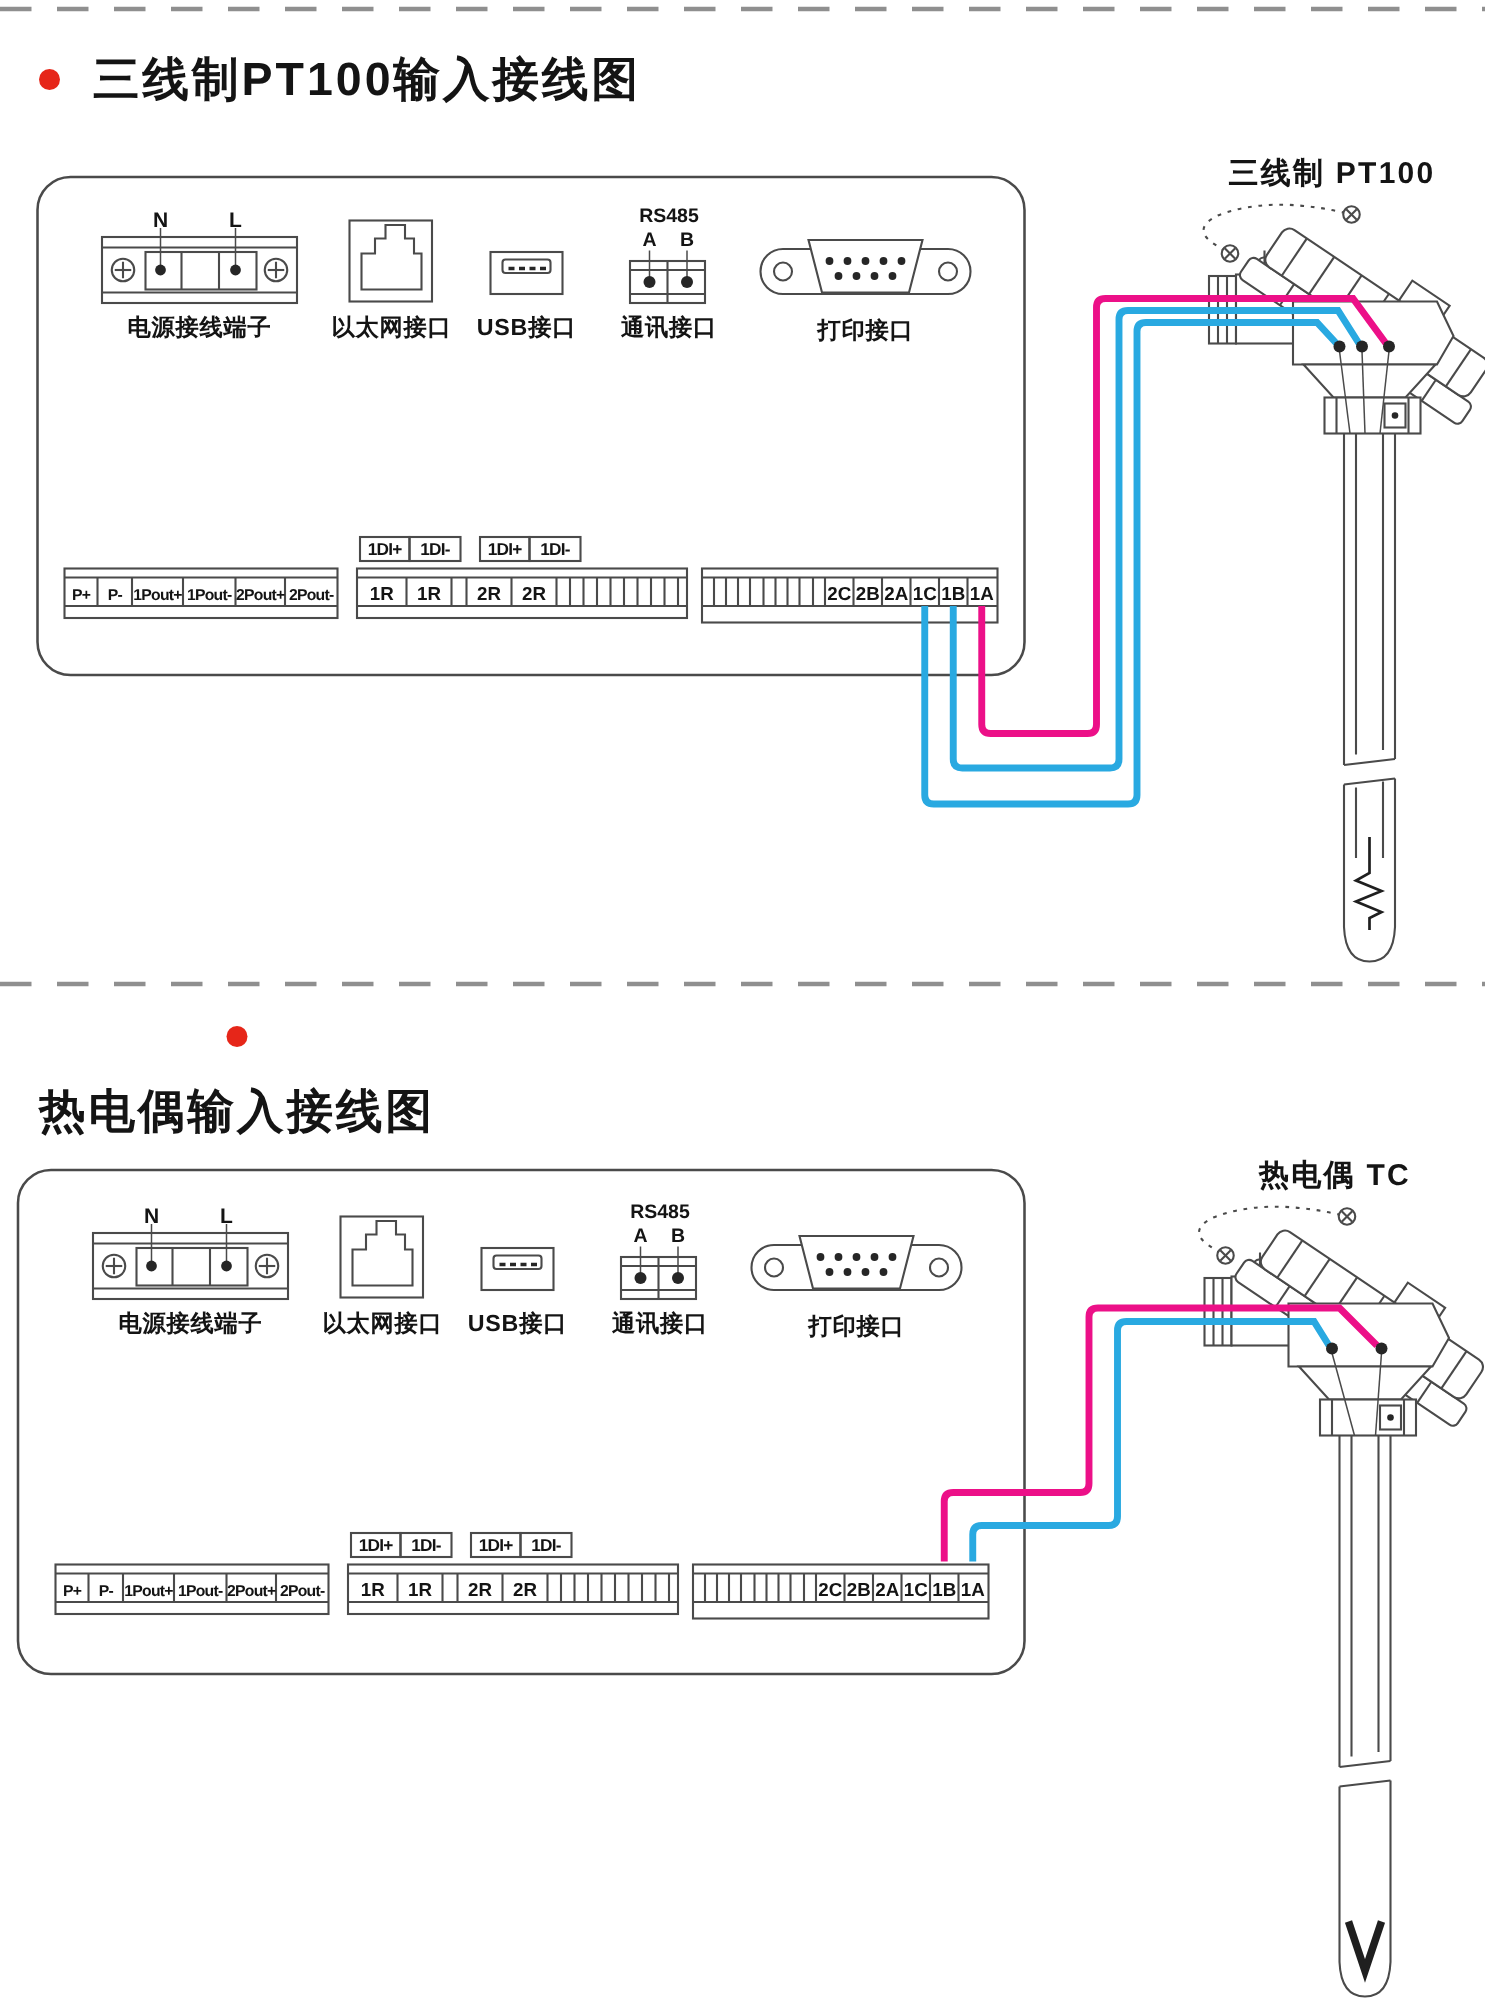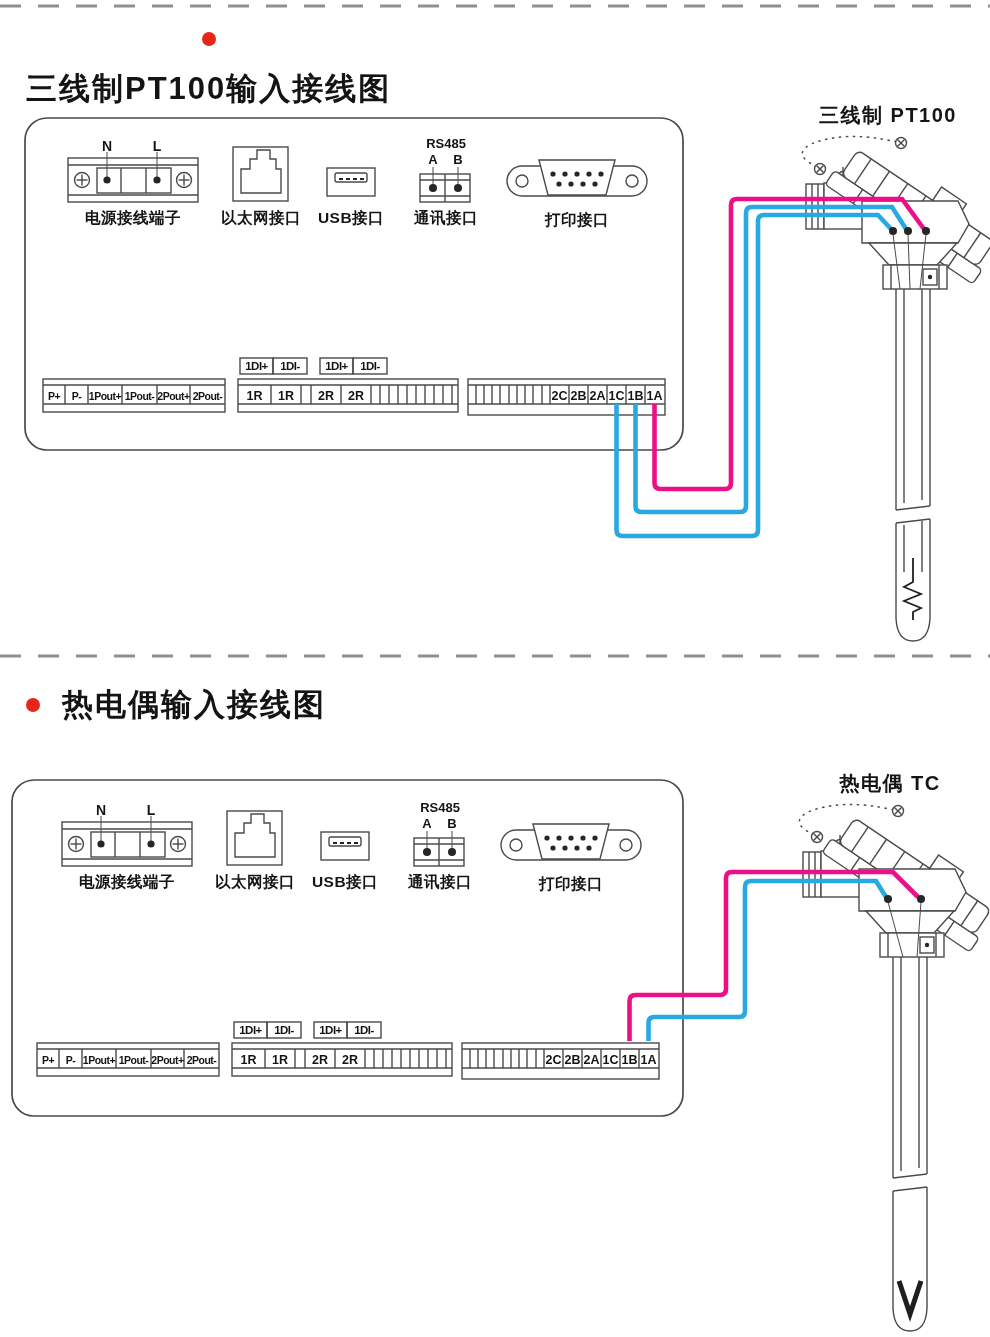--- a/index.html
+++ b/index.html
@@ -198,21 +198,21 @@
         <path class="lnw" d="M 869 243 L 957 243 L 937 265 L 889 265 Z"></path>
         <rect class="lnw" x="883" y="265" width="64" height="24"></rect>
         <line class="ln" x1="891" y1="265" x2="891" y2="289"></line>
         <line class="ln" x1="939" y1="265" x2="939" y2="289"></line>
         <rect class="ln" x="923" y="269" width="14" height="16"></rect>
         <circle class="fillmark" cx="930" cy="277" r="2.2"></circle>
       </g>
     </defs>
   </svg>
 
-  <div class="sec-title" style="top:32px; left:26px;flex-direction:column;">
+  <div class="sec-title" style="top:32px; left:26px;">
     <span class="bullet"></span>
     <span>三线制PT100输入接线图</span>
   </div>
 
   <svg class="sec" style="top:0" width="990" height="660" viewBox="0 0 990 660">
     <line class="dashline" x1="0" y1="6" x2="990" y2="6"></line>
     <line class="dashline" x1="0" y1="656" x2="990" y2="656"></line>
 
     <rect class="panelbox" x="25" y="118" width="658" height="332" rx="22"></rect>
     <use href="#g-conn" transform="translate(25,118)"></use>
@@ -279,21 +279,21 @@
       <line class="lead" x1="908" y1="234" x2="910" y2="289"></line>
       <line class="lead" x1="926" y1="234" x2="920" y2="289"></line>
       <circle class="fillmark" cx="893" cy="231" r="4"></circle>
       <circle class="fillmark" cx="908" cy="231" r="4"></circle>
       <circle class="fillmark" cx="926" cy="231" r="4"></circle>
     </g>
 
     <text class="t-sensor" x="888" y="122">三线制 PT100</text>
   </svg>
 
-  <div class="sec-title" style="top:684px; left:26px;">
+  <div class="sec-title" style="top:684px; left:26px;flex-direction:column;">
     <span class="bullet"></span>
     <span>热电偶输入接线图</span>
   </div>
 
   <svg class="sec" style="top:660px" width="990" height="677" viewBox="0 0 990 677">
     <rect class="panelbox" x="12" y="120" width="671" height="336" rx="22"></rect>
     <use href="#g-conn" transform="translate(19,122)"></use>
 
     <g>
       <text class="t-nl" x="101" y="155">N</text>

